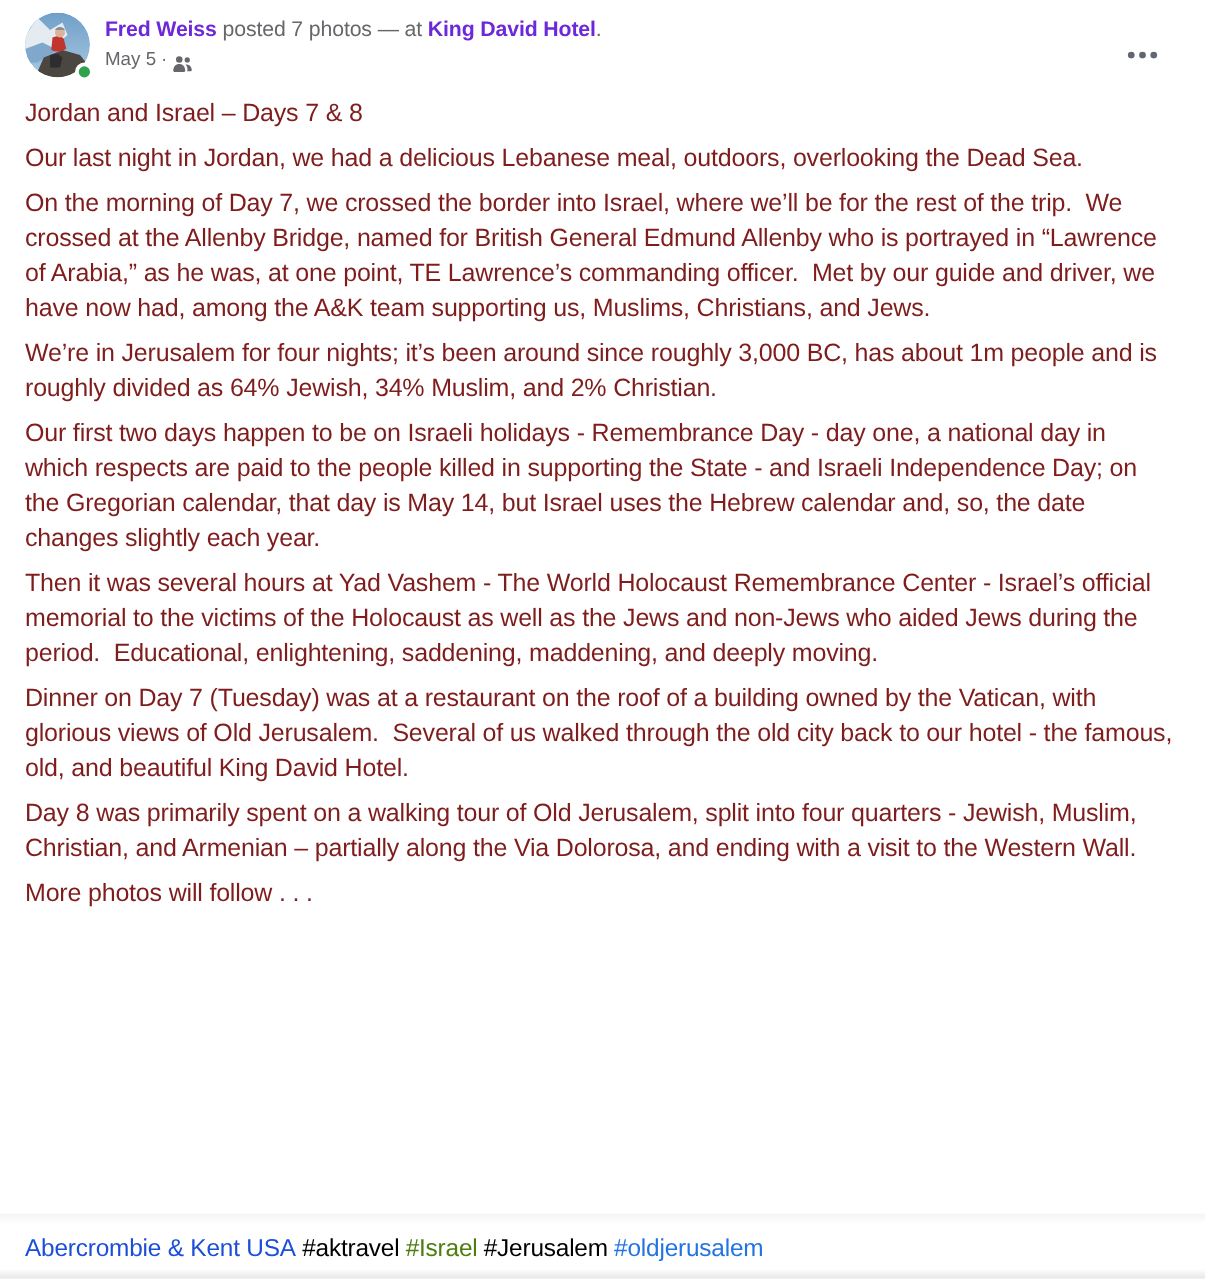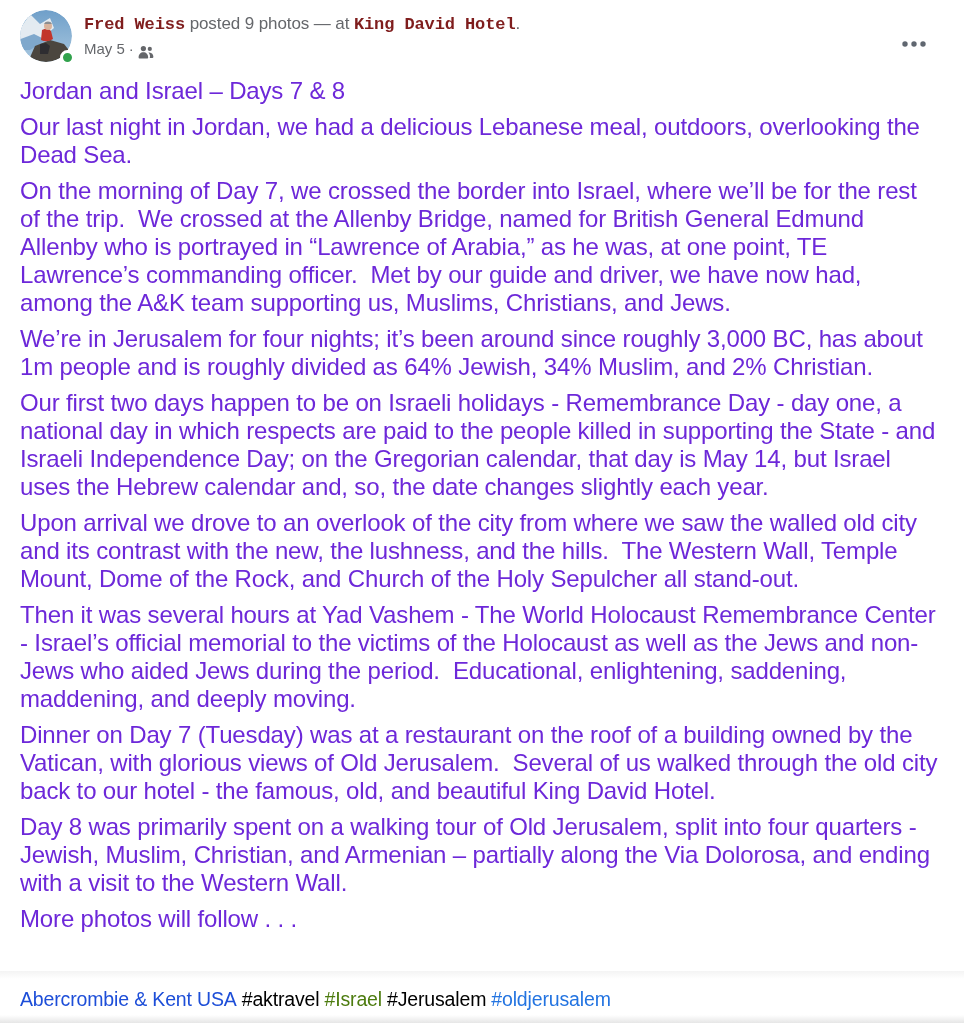--- a/index.html
+++ b/index.html
@@ -38,24 +38,23 @@
     border: 3px solid #ffffff;
   }
   .header-text { margin-left: 12px; padding-top: 3px; flex: 1 1 auto; }
   .headline {
     font-size: 17px;
     line-height: 22px;
     color: #65676b;
     letter-spacing: -0.1px;
   }
   .headline .bold-link {
-    color: #7f1d1d;
+    color: #6d28d9;
     font-weight: 700;
     cursor: pointer;
-    font-family: Liberation Mono, monospace;
   }
   .meta-line {
     margin-top: 3px;
     display: flex;
     align-items: flex-end;
     font-size: 15px;
     line-height: 20px;
     color: #65676b;
   }
   .meta-line .timestamp { cursor: pointer; }
@@ -72,26 +71,26 @@
     align-items: center;
     justify-content: center;
     cursor: pointer;
     border: none;
     background: transparent;
   }
 
   
   .post-text { margin-top: 15px; }
   .post-text p {
-    font-size: 24px;
+    font-size: 20px;
     line-height: 28px;
     letter-spacing: -0.15px;
     margin: 0 0 8px 0;
     white-space: pre-wrap;
-    color: #6d28d9;
+    color: #7f1d1d;
   }
 
   
   .soft-band {
     position: absolute;
     left: 0;
     right: 0;
     bottom: 44px;
     height: 8px;
     background: linear-gradient(180deg, #f1f1f1 0%, #fbfbfb 70%, #ffffff 100%);
@@ -149,21 +148,21 @@
           <path d="M22,20 q6,-3 9,1 l2,8 q-6,4 -12,1 Z" fill="#c2352c"></path>
           <circle cx="28" cy="16" r="4" fill="#d9b39c"></circle>
           <path d="M24,14 a4.5,4.5 0 0 1 8,0 Z" fill="#8b8d90"></path>
         </g>
       </svg>
       <span class="online-dot" style="background: rgb(49, 162, 76);"></span>
     </div>
 
     <div class="header-text">
       <div class="headline">
-        <span class="bold-link">Fred Weiss</span><span> posted 9 photos — at </span><span class="bold-link">King David Hotel</span><span>.</span>
+        <span class="bold-link">Fred Weiss</span><span> posted 7 photos — at </span><span class="bold-link">King David Hotel</span><span>.</span>
       </div>
       <div class="meta-line">
         <span class="timestamp">May 5</span>
         <span class="meta-sep">·</span>
         <span class="privacy-icon">
           <svg width="16" height="14" viewBox="0 0 16 14" fill="#65676b">
             <circle cx="5.4" cy="3.6" r="2.6"></circle>
             <path d="M0.6,12.6 c0,-3.4 2.1,-5.4 4.8,-5.4 c2.7,0 4.8,2 4.8,5.4 q0,0.9 -0.9,0.9 h-7.8 q-0.9,0 -0.9,-0.9 Z"></path>
             <circle cx="11.8" cy="3.9" r="2.1"></circle>
             <path d="M11.4,7.5 c2.4,0.1 4,1.9 4,4.6 q0,0.8 -0.8,0.8 h-3 q0.4,-0.5 0.4,-1.2 c0,-1.7 -0.6,-3.2 -1.6,-4.1 q0.5,-0.1 1,-0.1 Z"></path>
@@ -180,21 +179,20 @@
       </svg>
     </button>
   </div>
 
   <div class="post-text">
     <p>Jordan and Israel – Days 7 &amp; 8</p>
     <p>Our last night in Jordan, we had a delicious Lebanese meal, outdoors, overlooking the Dead Sea.</p>
     <p>On the morning of Day 7, we crossed the border into Israel, where we’ll be for the rest of the trip.  We crossed at the Allenby Bridge, named for British General Edmund Allenby who is portrayed in “Lawrence of Arabia,” as he was, at one point, TE Lawrence’s commanding officer.  Met by our guide and driver, we have now had, among the A&amp;K team supporting us, Muslims, Christians, and Jews.</p>
     <p>We’re in Jerusalem for four nights; it’s been around since roughly 3,000 BC, has about 1m people and is roughly divided as 64% Jewish, 34% Muslim, and 2% Christian.</p>
     <p>Our first two days happen to be on Israeli holidays - Remembrance Day - day one, a national day in which respects are paid to the people killed in supporting the State - and Israeli Independence Day; on the Gregorian calendar, that day is May 14, but Israel uses the Hebrew calendar and, so, the date changes slightly each year.</p>
-    <p>Upon arrival we drove to an overlook of the city from where we saw the walled old city and its contrast with the new, the lushness, and the hills.  The Western Wall, Temple Mount, Dome of the Rock, and Church of the Holy Sepulcher all stand-out.</p>
     <p>Then it was several hours at Yad Vashem - The World Holocaust Remembrance Center - Israel’s official memorial to the victims of the Holocaust as well as the Jews and non-Jews who aided Jews during the period.  Educational, enlightening, saddening, maddening, and deeply moving.</p>
     <p>Dinner on Day 7 (Tuesday) was at a restaurant on the roof of a building owned by the Vatican, with glorious views of Old Jerusalem.  Several of us walked through the old city back to our hotel - the famous, old, and beautiful King David Hotel.</p>
     <p>Day 8 was primarily spent on a walking tour of Old Jerusalem, split into four quarters - Jewish, Muslim, Christian, and Armenian – partially along the Via Dolorosa, and ending with a visit to the Western Wall.</p>
     <p>More photos will follow . . .</p>
   </div>
 
 </div>
 
 <div class="soft-band"></div>
 

